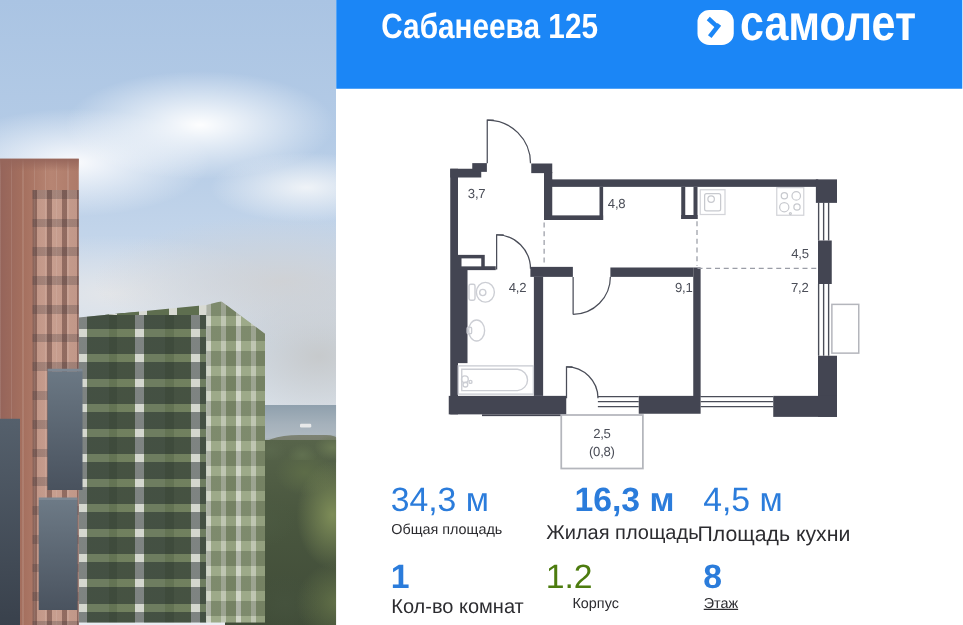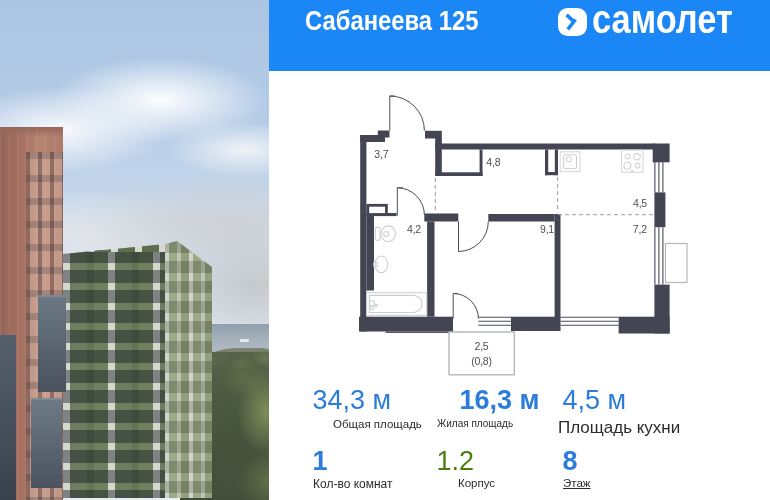--- a/index.html
+++ b/index.html
@@ -250,33 +250,33 @@
     <text x="639.8" y="233.4">7,2</text>
 
     <text x="481.5" y="350.4">2,5</text>
 
     <text x="481.5" y="364.9">(0,8)</text>
   </g>
 </svg>
 
 <div class="abs" style="left:312.5px;top:387px;font-size:27px;font-weight:normal;color:#2b7cdb;line-height:1;">34,3 м</div>
 
-<div class="abs" style="left:313px;top:417.5px;font-size:11.5px;color:#2c2c30;margin-left:20px;">Общая площадь</div>
+<div class="abs" style="left:313px;top:417.5px;font-size:11.5px;color:#2c2c30;">Общая площадь</div>
 
 <div class="abs" style="left:436.5px;top:387px;font-size:27px;font-weight:bold;color:#2b7cdb;line-height:1;margin-left:23px;">16,3 м</div>
 
-<div class="abs" style="left:437px;top:417.5px;font-size:10px;color:#2c2c30;">Жилая площадь</div>
+<div class="abs" style="left:437px;top:417.5px;font-size:16px;color:#2c2c30;">Жилая площадь</div>
 
 <div class="abs" style="left:562.5px;top:387px;font-size:27px;font-weight:normal;color:#2b7cdb;line-height:1;">4,5 м</div>
 
 <div class="abs" style="left:542px;top:417.5px;font-size:17px;color:#2c2c30;margin-left:16px;">Площадь кухни</div>
 
 <div class="abs" style="left:312.5px;top:447.5px;font-size:27px;font-weight:bold;color:#2b7cdb;line-height:1;">1</div>
 
-<div class="abs" style="left:313px;top:476.5px;font-size:12px;color:#2c2c30;text-align:right;">Кол-во комнат</div>
+<div class="abs" style="left:313px;top:476.5px;font-size:16px;color:#2c2c30;text-align:right;">Кол-во комнат</div>
 
 <div class="abs" style="left:436.5px;top:447.5px;font-size:27px;font-weight:normal;color:#4d7c0f;line-height:1;">1.2</div>
 
 <div class="abs" style="left:427px;top:476.5px;font-size:11.5px;color:#2c2c30;padding-left:31px;">Корпус</div>
 
 <div class="abs" style="left:562.5px;top:447.5px;font-size:27px;font-weight:bold;color:#2b7cdb;line-height:1;">8</div>
 
 <div class="abs" style="left:563px;top:476.5px;font-size:11.5px;color:#2c2c30;text-decoration:underline;">Этаж</div>
 
 </body></html>

